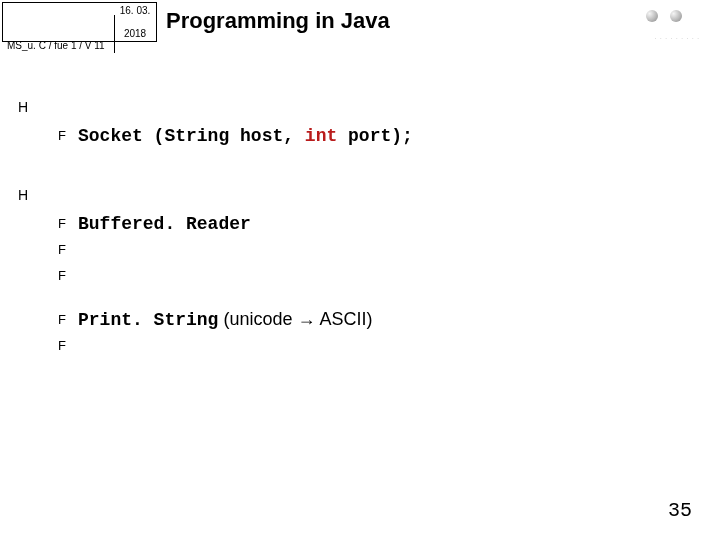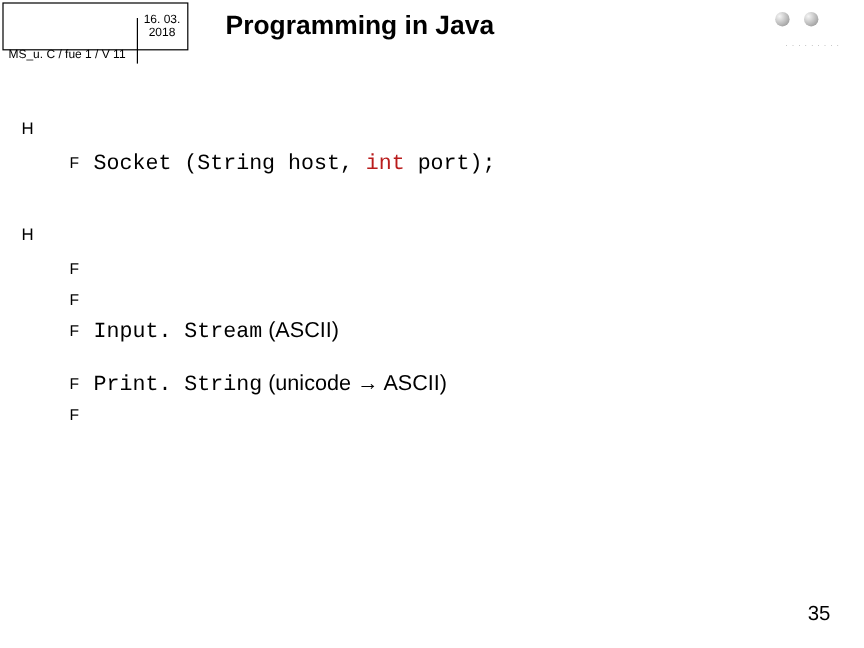--- a/index.html
+++ b/index.html
@@ -46,27 +46,27 @@
     position: absolute;
     right: 0;
     top: 0;
     width: 42px;
     height: 100%;
     box-sizing: border-box;
     font-size: 10px;
     line-height: 1.1;
     display: flex;
     flex-direction: column;
-    justify-content: center;
+    justify-content: space-between;
     align-items: center;
     padding: 2px 0;
   }
   .title {
     position: absolute;
-    left: 188px;
+    left: 166px;
     top: 8px;
     font-size: 22px;
     font-weight: bold;
     font-family: Verdana, Geneva, sans-serif;
   }
   .orb {
     position: absolute;
     top: 10px;
     width: 12px;
     height: 12px;
@@ -113,29 +113,29 @@
     align-items: flex-start;
     gap: 6px;
   }
   .y-bullet {
     font-family: "Zapf Dingbats", "Segoe UI Symbol", sans-serif;
     font-size: 13px;
     line-height: 22px;
     width: 14px;
     flex: none;
   }
-  .mono { font-family: "Courier New", monospace; font-weight: normal; }
+  .mono { font-family: "Courier New", monospace; font-weight: bold; }
   .kw-blue { color: #b91c1c; }
   .arrow { font-family: "Segoe UI Symbol", "Arial Unicode MS", sans-serif; }
   .page-num {
     position: absolute;
     right: 28px;
     bottom: 18px;
-    font-size: 17px;
-    font-family: Liberation Sans, sans-serif;
+    font-size: 20px;
+    font-family: Liberation Mono, monospace;
   }
   .gap { height: 18px; }
 </style>
 </head>
 <body>
 
 <div class="header">
   <div class="meta-box">
     <div class="meta-left">MS_u. C / fue 1 / V 11</div>
     <div class="meta-right">
@@ -164,29 +164,29 @@
   </div>
 
   <div class="gap"></div>
 
   <div class="z-line">
     <span class="z-bullet">H</span>
   </div>
   <div class="y-group">
     <div class="y-line">
       <span class="y-bullet">F</span>
-    </div>
-    <div class="y-line">
-      <span class="y-bullet">F</span>
-    </div>
-    <div class="y-line">
-      <span class="y-bullet">F</span>
       <span>
-        <span class="mono">Input. Stream</span><span> (ASCII)</span>
+        <span class="mono">Buffered. Reader</span>
       </span>
+    </div>
+    <div class="y-line">
+      <span class="y-bullet">F</span>
+    </div>
+    <div class="y-line">
+      <span class="y-bullet">F</span>
     </div>
 
     <div class="gap"></div>
 
     <div class="y-line">
       <span class="y-bullet">F</span>
       <span>
         <span class="mono">Print. String</span><span> (unicode </span><span class="arrow">→</span><span> ASCII)</span>
       </span>
     </div>

